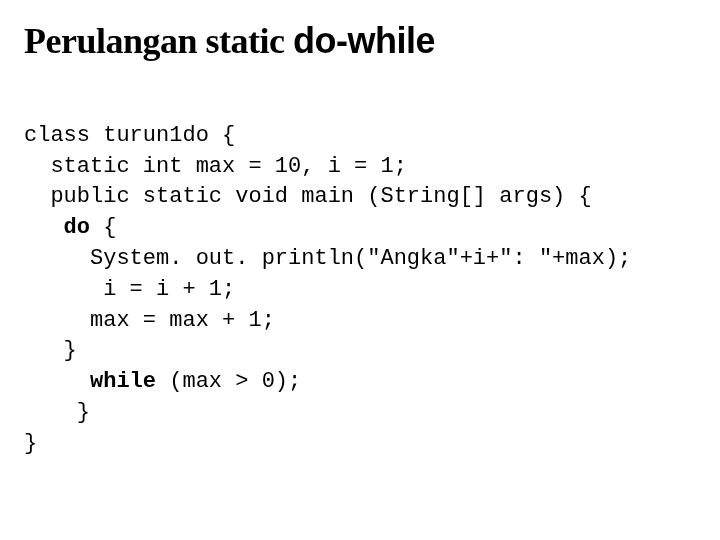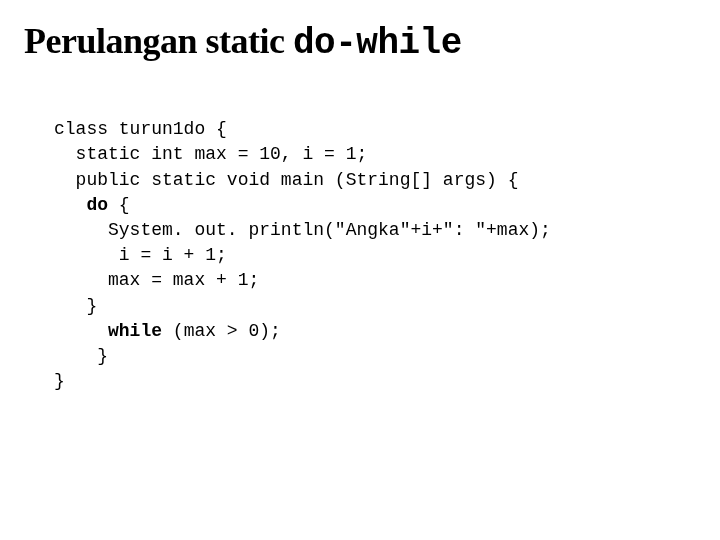--- a/index.html
+++ b/index.html
@@ -10,30 +10,29 @@
     padding: 20px 24px;
     font-family: "Times New Roman", serif;
   }
   .title {
     font-size: 36px;
     font-weight: bold;
     margin-bottom: 28px;
     letter-spacing: -0.5px;
   }
   .title .mono {
-    font-family: Liberation Mono, monospace;
+    font-family: Liberation Sans, sans-serif;
     font-weight: bold;
     margin-top: 36px;
   }
   .code-block {
     font-family: "Courier New", monospace;
-    font-size: 18px;
+    font-size: 22px;
     line-height: 1.4;
     white-space: pre;
-    margin-left: 30px;
   }
   .bold { font-weight: bold; }
 </style>
 </head>
 <body>
 
 <h1 class="title">
   <span>Perulangan static </span><span class="mono">do-while</span>
 </h1>
 

